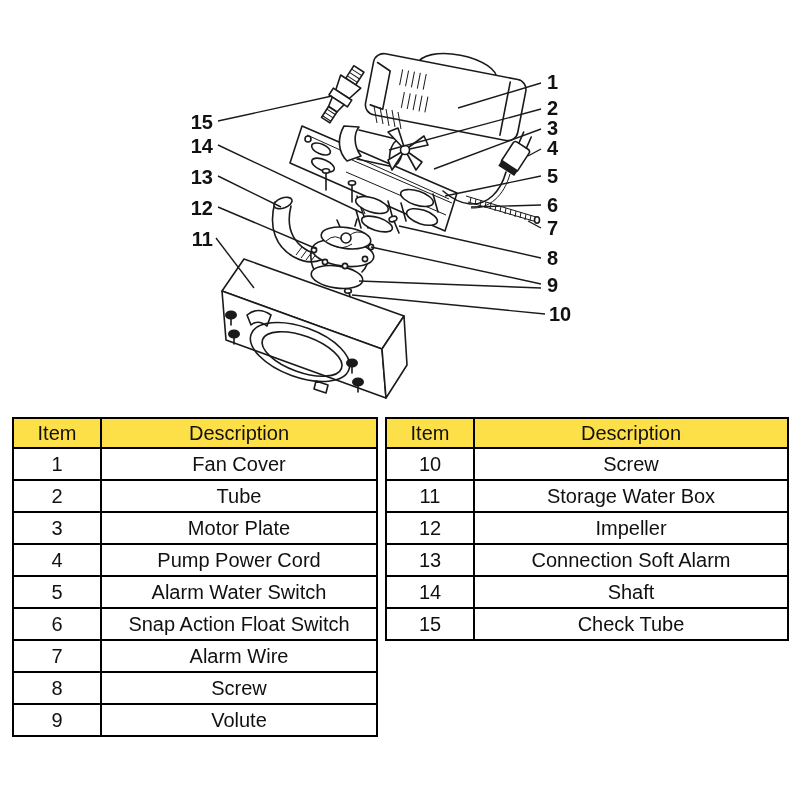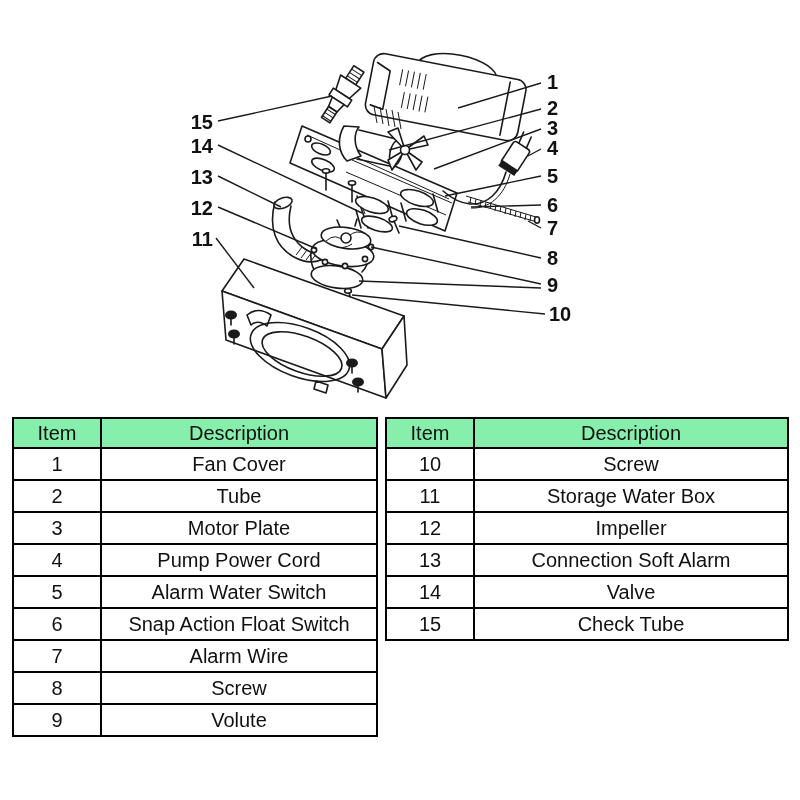--- a/index.html
+++ b/index.html
@@ -5,21 +5,21 @@
   html,body{margin:0;padding:0;background:#fff;}
   body{width:800px;height:800px;font-family:"Liberation Sans",sans-serif;}
   .stage{position:relative;width:800px;height:800px;background:#fff;overflow:hidden;}
   .stage > svg{position:absolute;left:0;top:0;}
   table{position:absolute;border-collapse:collapse;table-layout:fixed;background:#fff;}
   #table-left{left:12px;top:417px;width:366px;}
   #table-right{left:385px;top:417px;width:404px;}
   th,td{border:2px solid #000;text-align:center;vertical-align:middle;
         font-size:20px;font-weight:400;color:#111;padding:0 2px;height:30px;
         white-space:nowrap;overflow:hidden;}
-  th{background:#86efac;height:28px;}
+  th{background:#fde047;height:28px;}
   .col-item-l{width:88px;}
   .col-item-r{width:88px;}
   
   .ln{fill:none;stroke:#1a1a1a;stroke-width:1.6;stroke-linecap:round;stroke-linejoin:round;}
   .fw{fill:#fff;stroke:#1a1a1a;stroke-width:1.6;stroke-linecap:round;stroke-linejoin:round;}
   .dk{fill:#1a1a1a;stroke:none;}
   .ld{fill:none;stroke:#1a1a1a;stroke-width:1.4;}
   .thin{fill:none;stroke:#1a1a1a;stroke-width:1;}
   .cl{font-family:"Liberation Sans",sans-serif;font-size:20px;font-weight:700;fill:#111;}
 </style>
@@ -272,21 +272,21 @@
       <tr>
         <td>12</td>
         <td>Impeller</td>
       </tr>
       <tr>
         <td>13</td>
         <td>Connection Soft Alarm</td>
       </tr>
       <tr>
         <td>14</td>
-        <td>Valve</td>
+        <td>Shaft</td>
       </tr>
       <tr>
         <td>15</td>
         <td>Check Tube</td>
       </tr>
     </tbody>
   </table>
 
 </div>
 

